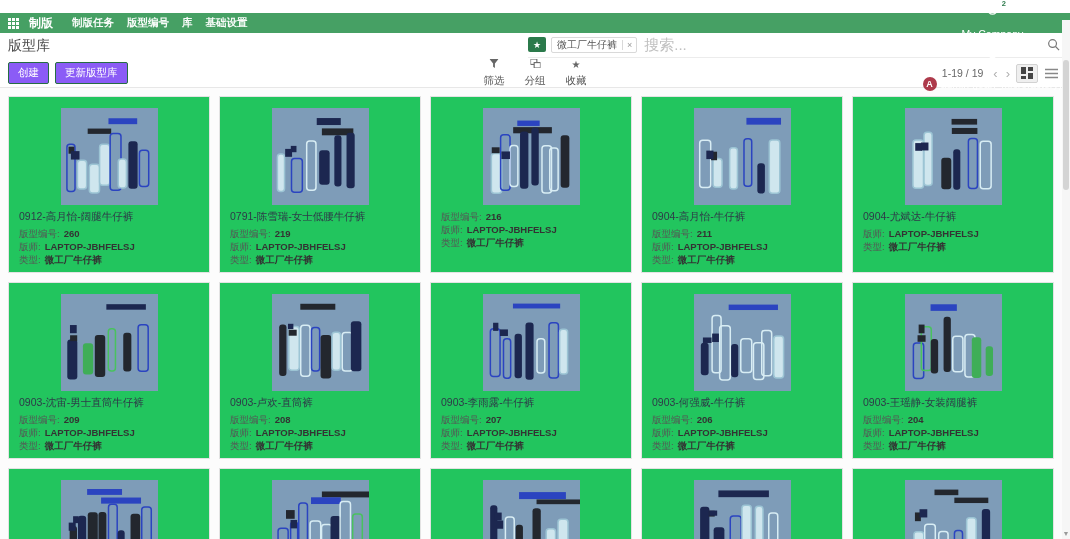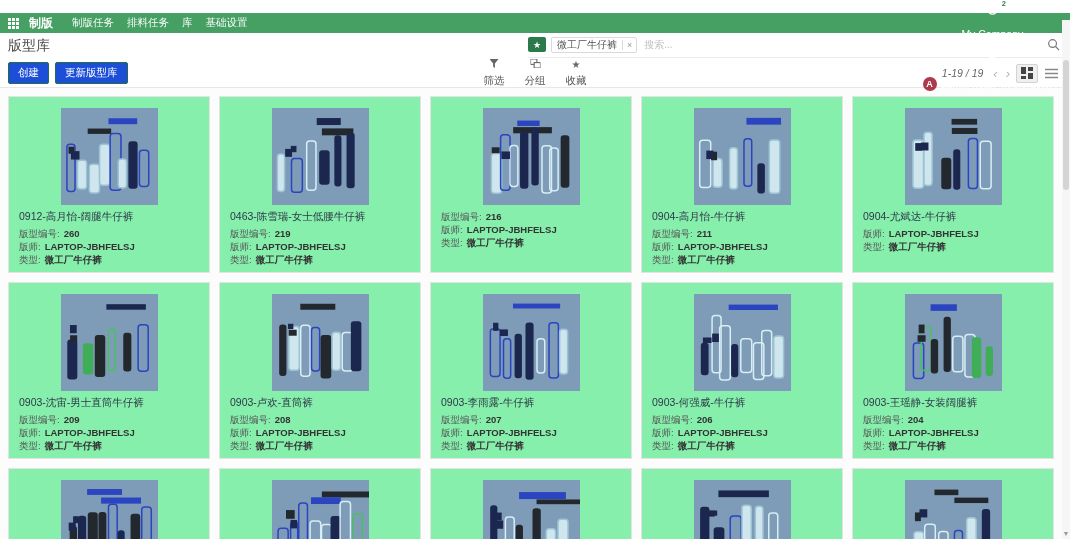--- a/index.html
+++ b/index.html
@@ -5,21 +5,21 @@
   html,body{margin:0;padding:0;width:1070px;height:539px;overflow:hidden;
     font-family:"Liberation Sans","DejaVu Sans",sans-serif;background:#fff;}
   *{box-sizing:border-box;}
 
   
   .topbar{height:20px;background:#46a064;display:flex;align-items:center;
     padding:0 8px;color:#fff;margin-top:13px;}
   .tb-left{display:flex;align-items:center;gap:0;}
   .apps-icon{display:flex;align-items:center;margin-right:10px;cursor:pointer;}
   .brand{font-size:12px;font-weight:bold;margin-right:6px;cursor:pointer;}
-  .menu{display:flex;align-items:center;}
+  .menu{display:flex;align-items:center;font-weight:bold;}
   .menu-item{font-size:10.5px;margin-left:13px;color:rgba(255,255,255,.96);cursor:pointer;}
   .tb-right{margin-left:auto;display:flex;align-items:center;gap:13px;font-size:10.5px;flex-direction:column;}
   .tb-icon{position:relative;display:flex;align-items:center;cursor:pointer;}
   .badge{position:absolute;top:-5px;right:-10px;background:#fff;color:#2b7a4b;
     font-size:7.5px;font-weight:bold;line-height:9px;padding:0 2px;border-radius:2px;}
   .avatar{width:14px;height:14px;border-radius:50%;background:#ad3a4b;color:#fff;
     font-size:9px;font-weight:bold;display:flex;align-items:center;justify-content:center;margin-right:4px;}
   .userwrap{display:flex;align-items:center;cursor:pointer;}
 
   
@@ -27,41 +27,41 @@
   .cp-row1{display:flex;align-items:center;height:26px;padding:0 8px;}
   .page-title{font-size:14px;color:#4c4c4c;text-align:right;}
   .searchbar{margin-left:auto;width:534px;height:24px;display:flex;align-items:center;
     gap:5px;border-bottom:1px solid #ececec;padding-bottom:2px;}
   .star-btn{width:18px;height:15px;background:#2b7a4b;color:#fff;font-size:9px;
     display:flex;align-items:center;justify-content:center;border-radius:2px;cursor:pointer;}
   .facet{display:flex;align-items:center;border:1px solid #d9d9d9;border-radius:2px;
     height:16px;font-size:10px;color:#555;background:#fff;cursor:pointer;}
   .facet-label{padding:0 5px;}
   .facet-x{padding:0 4px;border-left:1px solid #d9d9d9;color:#999;font-size:9px;cursor:pointer;}
-  .search-input{flex:1;border:none;outline:none;font-size:10px;color:#333;background:transparent;}
+  .search-input{flex:1;border:none;outline:none;font-size:15px;color:#333;background:transparent;}
   .search-input::placeholder{color:#c0c0c0;}
   .mag{display:flex;align-items:center;cursor:pointer;padding-right:2px;}
 
   .cp-row2{position:relative;display:flex;align-items:center;height:28px;padding:0 8px;}
-  .btn{background:#1d4ed8;border:1px solid #266d43;color:#fff;font-size:10.5px;
+  .btn{background:#8b5cf6;border:1px solid #266d43;color:#fff;font-size:10.5px;
     padding:3px 9px;border-radius:2px;margin-right:6px;cursor:pointer;}
   .filters{position:absolute;left:50%;transform:translateX(-50%);display:flex;
     gap:20px;font-size:10.5px;color:#555;align-items:center;}
   .filter-item{display:flex;align-items:center;gap:4px;cursor:pointer;flex-direction:column;}
-  .pager{margin-left:auto;display:flex;align-items:center;font-size:10.5px;color:#555;font-style:italic;}
+  .pager{margin-left:auto;display:flex;align-items:center;font-size:10.5px;color:#555;}
   .pg-range{margin-right:6px;color:#666;}
   .pg-btn{color:#b0b0b0;font-size:13px;padding:0 4px;cursor:pointer;line-height:1;}
   .view-btn{width:22px;height:19px;display:flex;align-items:center;justify-content:center;
     border:1px solid transparent;border-radius:2px;cursor:pointer;margin-left:2px;}
   .view-btn.active{background:#efefef;border-color:#d2d2d2;}
 
   
   .kanban{display:flex;flex-wrap:wrap;gap:9px;padding:8px;background:#fcfcfc;
     width:1062px;height:465px;overflow:hidden;align-content:flex-start;}
-  .card{width:202px;background:#86efac;border:1px solid #e3e3e3;cursor:pointer;}
+  .card{width:202px;background:#22c55e;border:1px solid #e3e3e3;cursor:pointer;}
   .thumb-wrap{padding-top:11px;display:flex;justify-content:center;}
   .thumb{width:97px;height:97px;display:block;}
   .card-text{padding:5px 10px 6px;}
   .card-title{font-size:10.5px;color:#2e3948;margin-bottom:3px;white-space:nowrap;overflow:hidden;}
   .field{font-size:9.5px;color:#555;line-height:13px;white-space:nowrap;overflow:hidden;}
   .field .fv{color:#333;font-weight:bold;margin-left:4px;}
 
   
   .vscroll{position:fixed;top:20px;right:0;bottom:0;width:8px;background:#f6f6f6;}
   .vthumb{position:absolute;top:40px;left:1px;width:6px;height:130px;background:#d4d4d4;border-radius:3px;cursor:pointer;}
@@ -84,21 +84,21 @@
             <rect x="8" y="4" width="3" height="3"></rect>
         <rect x="0" y="8" width="3" height="3"></rect>
             <rect x="4" y="8" width="3" height="3"></rect>
             <rect x="8" y="8" width="3" height="3"></rect>
       </g>
         </svg>
     </span>
     <span class="brand">制版</span>
     <nav class="menu" id="menu">
         <span class="menu-item">制版任务</span>
-        <span class="menu-item">排料任务</span>
+        <span class="menu-item">版型编号</span>
         <span class="menu-item">库</span>
         <span class="menu-item">基础设置</span>
       </nav>
   </div>
   <div class="tb-right">
     <span class="tb-icon">
       <svg width="11" height="11" viewBox="0 0 12 12">
           <path fill="#fff" d="M6 1c-2 0-3 1.5-3 3.2V7L2 8.5h8L9 7V4.2C9 2.5 8 1 6 1zm-1.2 8.2a1.2 1.2 0 0 0 2.4 0z"></path>
         </svg>
     </span>
@@ -232,21 +232,21 @@
           <rect x="19.50226560110847" y="50.400767786893994" width="10.829716081731021" height="33.92833090573549" rx="3" fill="none" stroke="#2b44c0" stroke-width="1.5"></rect>
           <rect x="34.68476517343272" y="33.12211157241836" width="9.288860712200403" height="49.03796728188172" rx="3" fill="none" stroke="#d8edf4" stroke-width="1.5"></rect>
           <rect x="47.158612148836255" y="42.218226715456694" width="10.491911237128079" height="34.46045407280326" rx="3" fill="#1c2750" stroke="none" stroke-width="1.5"></rect>
           <rect x="62.32843847076098" y="27.36094029340893" width="7.1238781763240695" height="51.028900772333145" rx="3" fill="#1c2750" stroke="none" stroke-width="1.5"></rect>
           <rect x="74.53412500520547" y="24.641061783302575" width="8.153632920235395" height="55.571311600040644" rx="3" fill="#1c2750" stroke="none" stroke-width="1.5"></rect>
           <rect x="18.805174767039716" y="37.88885233178735" width="5.6637973096221685" height="6.3275481425225735" fill="#1c2750"></rect>
           <rect x="13.15477932151407" y="40.89277093484998" width="6.903247117064893" height="7.92900721821934" fill="#1c2750"></rect>
         </svg>
     </div>
     <div class="card-text">
-      <div class="card-title">0463-陈雪瑞-女士低腰牛仔裤</div>
+      <div class="card-title">0791-陈雪瑞-女士低腰牛仔裤</div>
       <div class="field"><span class="fl">版型编号:</span><span class="fv">219</span></div>
       <div class="field"><span class="fl">版师:</span><span class="fv">LAPTOP-JBHFELSJ</span></div>
       <div class="field"><span class="fl">类型:</span><span class="fv">微工厂牛仔裤</span></div>
     </div>
   </div>
 
   <div class="card">
     <div class="thumb-wrap">
       <svg class="thumb" viewBox="0 0 97 97">
           <rect width="97" height="97" fill="#7e9cb8"></rect>

